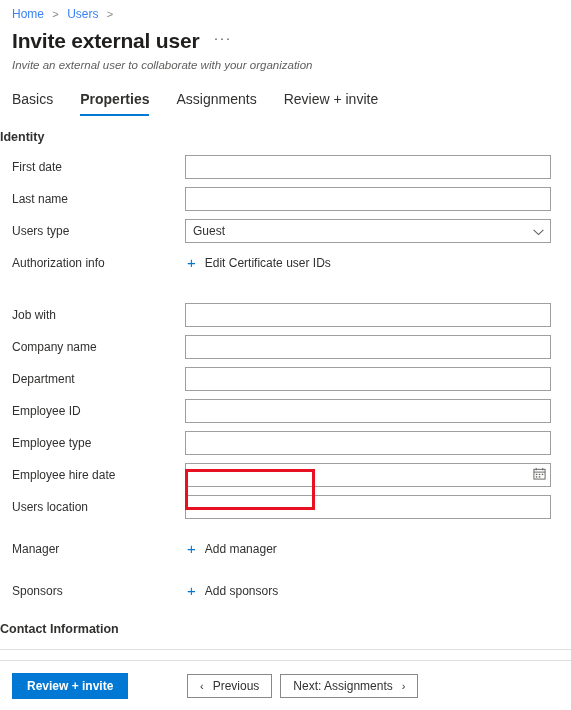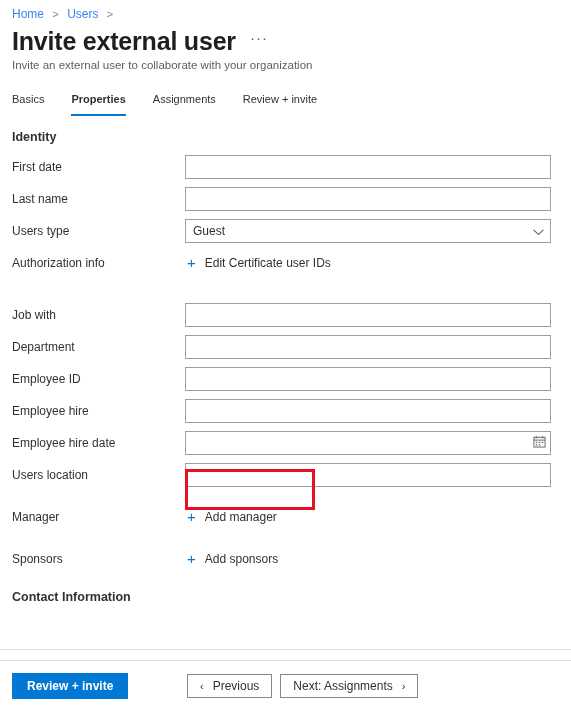--- a/index.html
+++ b/index.html
@@ -34,51 +34,52 @@
     font-size: 11px;
   }
 
   
   .title-row {
     display: flex;
     align-items: center;
     padding: 6px 0 0 12px;
   }
   .page-title {
-    font-size: 25px;
+    font-size: 21px;
     font-weight: 600;
     letter-spacing: -0.2px;
     color: #201f1e;
     line-height: 26px;
   }
   .title-ellipsis {
     margin-left: 14px;
     color: #605e5c;
     font-size: 15px;
     letter-spacing: 1px;
     cursor: pointer;
     line-height: 14px;
     padding-bottom: 6px;
   }
   .page-subtitle {
     font-size: 11.5px;
     color: #605e5c;
     padding: 3px 0 0 12px;
     line-height: 16px;
+    font-style: italic;
   }
 
   
   .tabs {
     display: flex;
     align-items: flex-end;
     padding: 17px 0 0 12px;
     height: 26px;
   }
   .tab {
-    font-size: 11px;
+    font-size: 14px;
     color: #323130;
     padding: 0 0 7px 0;
     margin-right: 27px;
     cursor: pointer;
     border-bottom: 2px solid transparent;
     line-height: 16px;
     white-space: nowrap;
   }
   .tab.active {
     font-weight: 700;
@@ -92,21 +93,21 @@
     left: 0;
     width: 571px;
     height: 530px;
     overflow: hidden;
   }
 
   .section-header {
     font-size: 12.5px;
     font-weight: 700;
     color: #323130;
-    padding-left: 12px;
+    padding-left: 0;
     margin-bottom: 10px;
   }
   .section-header.contact {
     margin-top: 18px;
   }
 
   .field-row {
     display: flex;
     align-items: center;
     min-height: 26px;
@@ -347,37 +348,43 @@
   <div class="gap-lg"></div>
 
 
   <div class="field-row">
     <div class="field-label">Job with</div>
     <div class="field-control">
       <input class="text-input" type="text" value="" style="">
     </div>
   </div>
 
+  <div class="field-row">
+    <div class="field-label">Company name</div>
+    <div class="field-control">
+      <input class="text-input" type="text" value="" style="">
+    </div>
+  </div>
 
   <div class="field-row">
     <div class="field-label">Department</div>
     <div class="field-control">
       <input class="text-input" type="text" value="" style="">
     </div>
   </div>
 
   <div class="field-row">
     <div class="field-label">Employee ID</div>
     <div class="field-control">
       <input class="text-input" type="text" value="" style="">
     </div>
   </div>
 
   <div class="field-row">
-    <div class="field-label">Employee hire</div>
+    <div class="field-label">Employee type</div>
     <div class="field-control">
       <input class="text-input" type="text" value="" style="">
     </div>
   </div>
 
   <div class="field-row">
     <div class="field-label">Employee hire date</div>
     <div class="field-control">
       <div class="date-wrap">
         <input class="text-input" type="text" value="" style="">

